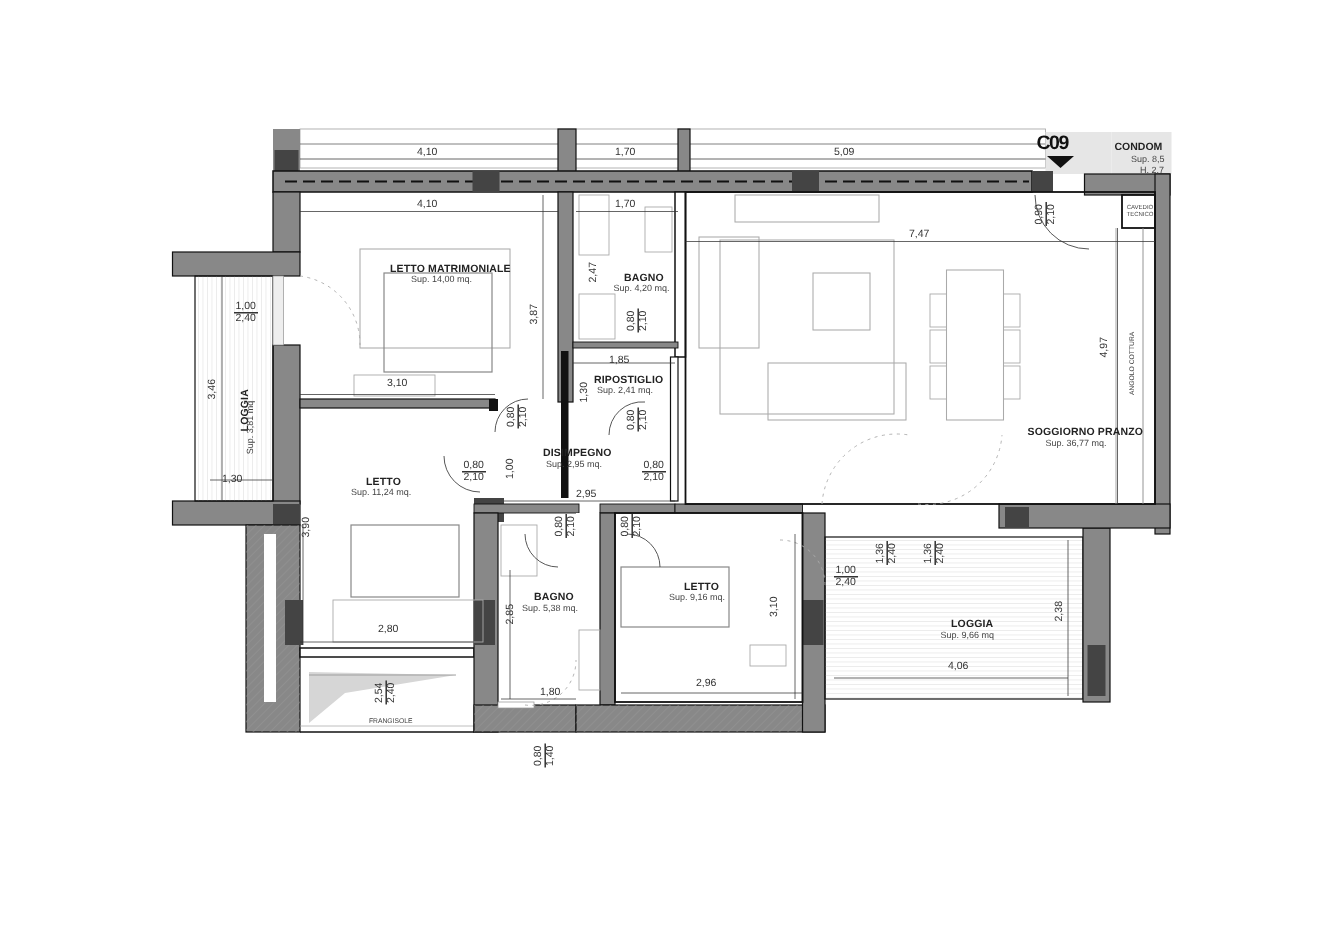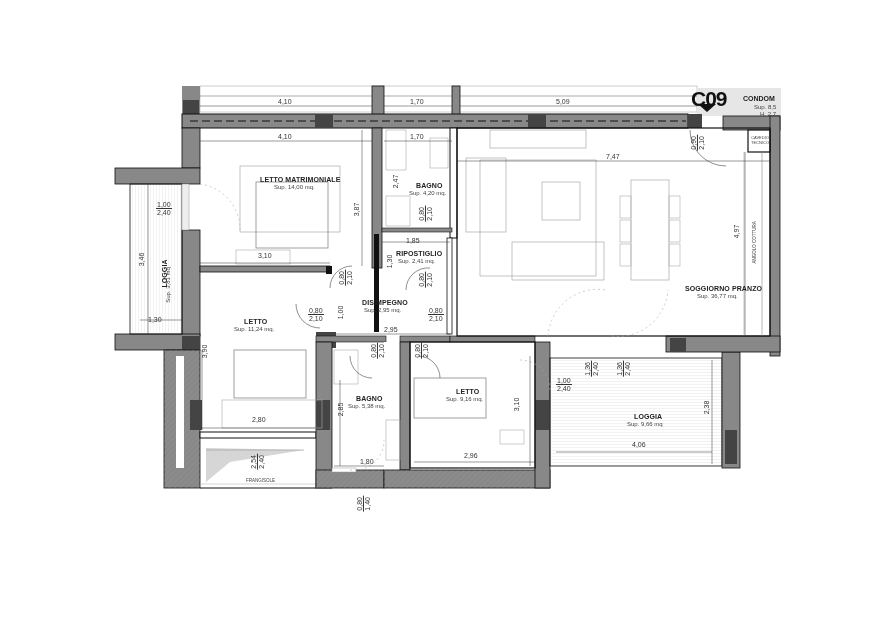--- a/index.html
+++ b/index.html
@@ -7,21 +7,21 @@
          font-family: "Liberation Sans", sans-serif; }
   svg { position: absolute; left: 0; top: 0; }
   .lbl { position: absolute; font-family: "Liberation Sans", sans-serif; color: #222; white-space: nowrap; line-height: 1; }
   .room-name { font-weight: bold; font-size: 7px; letter-spacing: 0.1px; }
   .room-area { font-size: 6px; color: #444; }
   .dim { font-size: 7px; color: #333; }
   .vert { transform: rotate(-90deg); transform-origin: center center; }
   .door { position: absolute; font-size: 7px; color: #333; text-align: center; line-height: 1.05; }
   .door .top { border-bottom: 0.6px solid #333; display: block; padding: 0 1px; }
   .small { font-size: 4px; color: #444; }
-  .unit { font-weight: 900; font-size: 21px; color: #111; letter-spacing: -1px; }
+  .unit { font-weight: 900; font-size: 13px; color: #111; letter-spacing: -1px; }
   .condo-title { font-weight: bold; font-size: 7px; }
   .condo-sub { font-size: 6px; color: #444; }
 </style>
 </head>
 <body>
 
 <svg width="880" height="622" viewBox="0 0 880 622">
   <defs>
     <pattern id="hatch" width="4" height="4" patternUnits="userSpaceOnUse" patternTransform="rotate(45)">
       <line x1="0" y1="0" x2="0" y2="4" stroke="#999" stroke-width="0.6"></line>

